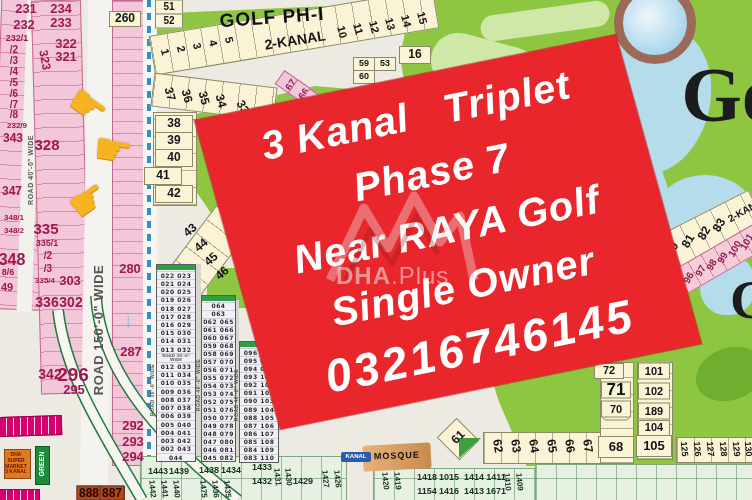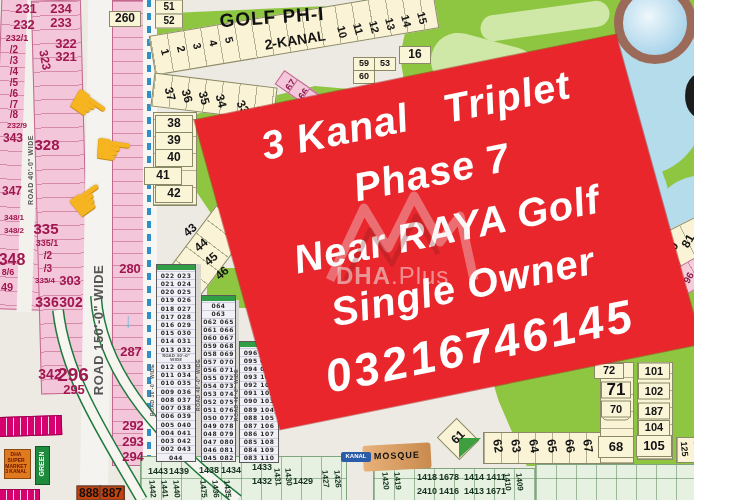--- a/index.html
+++ b/index.html
@@ -1,17 +1,17 @@
 <!DOCTYPE html>
 <html><head>
 <meta charset="utf-8">
 <style>
   html,body{margin:0;padding:0;}
   body{font-family:"Liberation Sans",sans-serif;}
-  .stage{position:relative;width:694px;height:500px;overflow:hidden;background:#eceae3;}
+  .stage{position:relative;width:752px;height:500px;overflow:hidden;background:#eceae3;}
   .abs{position:absolute;}
 
   
   .golf-main{left:400px;top:0;width:352px;height:466px;background:#8ec642;
     clip-path:polygon(7% 0,100% 0,100% 100%,36% 100%,28% 86%,20% 66%,11% 48%,3% 26%,0 12%,2% 5%);}
   .golf-band{left:148px;top:0;width:315px;height:44px;background:#8ec642;
     clip-path:polygon(0 32%,100% 0,100% 55%,0 100%);}
   .park{left:190px;top:86px;width:250px;height:185px;background:#8ec642;
     clip-path:polygon(0 16%,50% 0,100% 6%,100% 100%,20% 92%,0 52%);}
   .park2{left:207px;top:268px;width:55px;height:40px;background:#8ec642;border-radius:6px;}
@@ -297,21 +297,21 @@
       <div class="cell n-cream" style="left: 163px; top: 176px; transform: translate(-50%, -50%) rotate(0deg); width: 36px; height: 16px; line-height: 15px; font-size: 12px;">41</div>
       <div class="cell n-cream" style="left: 174px; top: 194px; transform: translate(-50%, -50%) rotate(0deg); width: 36px; height: 16px; line-height: 15px; font-size: 12px;">42</div>
       <div class="cell n-cream" style="left: 616px; top: 447px; transform: translate(-50%, -50%) rotate(0deg); width: 34px; height: 20px; line-height: 19px; font-size: 13px;">68</div>
       <div class="cell n-cream" style="left: 654px; top: 446px; transform: translate(-50%, -50%) rotate(0deg); width: 34px; height: 20px; line-height: 19px; font-size: 13px;">105</div>
       <div class="cell n-cream" style="left: 616px; top: 412px; transform: translate(-50%, -50%) rotate(0deg); width: 28px; height: 15px; line-height: 14px; font-size: 16px; border-radius: 6px;">69</div>
       <div class="cell n-cream" style="left: 616px; top: 409px; transform: translate(-50%, -50%) rotate(0deg); width: 28px; height: 15px; line-height: 14px; font-size: 11px;">70</div>
       <div class="cell n-cream" style="left: 616px; top: 390px; transform: translate(-50%, -50%) rotate(0deg); width: 28px; height: 15px; line-height: 14px; font-size: 17px;">71</div>
       <div class="cell n-cream" style="left: 609px; top: 371px; transform: translate(-50%, -50%) rotate(0deg); width: 28px; height: 14px; line-height: 13px; font-size: 11px;">72</div>
       <div class="cell n-cream" style="left: 654px; top: 371px; transform: translate(-50%, -50%) rotate(0deg); width: 30px; height: 15px; line-height: 14px; font-size: 11px;">101</div>
       <div class="cell n-cream" style="left: 654px; top: 391px; transform: translate(-50%, -50%) rotate(0deg); width: 30px; height: 15px; line-height: 14px; font-size: 11px;">102</div>
-      <div class="cell n-cream" style="left: 654px; top: 411px; transform: translate(-50%, -50%) rotate(0deg); width: 30px; height: 15px; line-height: 14px; font-size: 11px;">187</div>
+      <div class="cell n-cream" style="left: 654px; top: 411px; transform: translate(-50%, -50%) rotate(0deg); width: 30px; height: 15px; line-height: 14px; font-size: 11px;">189</div>
       <div class="cell n-cream" style="left: 654px; top: 428px; transform: translate(-50%, -50%) rotate(0deg); width: 30px; height: 14px; line-height: 13px; font-size: 11px;">104</div>
       <div class="cell n-band" style="left: 165px; top: 52px; transform: translate(-50%, -50%) rotate(75deg); font-size: 11px;">1</div>
       <div class="cell n-band" style="left: 181px; top: 49px; transform: translate(-50%, -50%) rotate(75deg); font-size: 11px;">2</div>
       <div class="cell n-band" style="left: 197px; top: 46px; transform: translate(-50%, -50%) rotate(75deg); font-size: 11px;">3</div>
       <div class="cell n-band" style="left: 213px; top: 43px; transform: translate(-50%, -50%) rotate(75deg); font-size: 11px;">4</div>
       <div class="cell n-band" style="left: 229px; top: 40px; transform: translate(-50%, -50%) rotate(75deg); font-size: 11px;">5</div>
       <div class="cell n-band" style="left: 342px; top: 32px; transform: translate(-50%, -50%) rotate(75deg); font-size: 11px;">10</div>
       <div class="cell n-band" style="left: 358px; top: 29px; transform: translate(-50%, -50%) rotate(75deg); font-size: 11px;">11</div>
       <div class="cell n-band" style="left: 374px; top: 27px; transform: translate(-50%, -50%) rotate(75deg); font-size: 11px;">12</div>
       <div class="cell n-band" style="left: 390px; top: 24px; transform: translate(-50%, -50%) rotate(75deg); font-size: 11px;">13</div>
@@ -369,22 +369,22 @@
       <div class="cell n-green" style="left: 262px; top: 467px; transform: translate(-50%, -50%) rotate(0deg); font-size: 9px;">1433</div>
       <div class="cell n-green" style="left: 262px; top: 481px; transform: translate(-50%, -50%) rotate(0deg); font-size: 9px;">1432</div>
       <div class="cell n-green" style="left: 277px; top: 477px; transform: translate(-50%, -50%) rotate(85deg); font-size: 8px;">1431</div>
       <div class="cell n-green" style="left: 288px; top: 477px; transform: translate(-50%, -50%) rotate(85deg); font-size: 8px;">1430</div>
       <div class="cell n-green" style="left: 303px; top: 481px; transform: translate(-50%, -50%) rotate(0deg); font-size: 9px;">1429</div>
       <div class="cell n-green" style="left: 325px; top: 479px; transform: translate(-50%, -50%) rotate(85deg); font-size: 8px;">1427</div>
       <div class="cell n-green" style="left: 337px; top: 479px; transform: translate(-50%, -50%) rotate(85deg); font-size: 8px;">1426</div>
       <div class="cell n-green" style="left: 385px; top: 481px; transform: translate(-50%, -50%) rotate(85deg); font-size: 8px;">1420</div>
       <div class="cell n-green" style="left: 397px; top: 481px; transform: translate(-50%, -50%) rotate(85deg); font-size: 8px;">1419</div>
       <div class="cell n-green" style="left: 427px; top: 477px; transform: translate(-50%, -50%) rotate(0deg); font-size: 9px;">1418</div>
-      <div class="cell n-green" style="left: 449px; top: 477px; transform: translate(-50%, -50%) rotate(0deg); font-size: 9px;">1678</div>
-      <div class="cell n-green" style="left: 427px; top: 491px; transform: translate(-50%, -50%) rotate(0deg); font-size: 9px;">2410</div>
+      <div class="cell n-green" style="left: 449px; top: 477px; transform: translate(-50%, -50%) rotate(0deg); font-size: 9px;">1015</div>
+      <div class="cell n-green" style="left: 427px; top: 491px; transform: translate(-50%, -50%) rotate(0deg); font-size: 9px;">1154</div>
       <div class="cell n-green" style="left: 449px; top: 491px; transform: translate(-50%, -50%) rotate(0deg); font-size: 9px;">1416</div>
       <div class="cell n-green" style="left: 474px; top: 477px; transform: translate(-50%, -50%) rotate(0deg); font-size: 9px;">1414</div>
       <div class="cell n-green" style="left: 496px; top: 477px; transform: translate(-50%, -50%) rotate(0deg); font-size: 9px;">1411</div>
       <div class="cell n-green" style="left: 474px; top: 491px; transform: translate(-50%, -50%) rotate(0deg); font-size: 9px;">1413</div>
       <div class="cell n-green" style="left: 496px; top: 491px; transform: translate(-50%, -50%) rotate(0deg); font-size: 9px;">1671</div>
       <div class="cell n-green" style="left: 507px; top: 482px; transform: translate(-50%, -50%) rotate(85deg); font-size: 8px;">1410</div>
       <div class="cell n-green" style="left: 519px; top: 482px; transform: translate(-50%, -50%) rotate(85deg); font-size: 8px;">1409</div>
       <div class="cell n-white" style="left: 89px; top: 493px; transform: translate(-50%, -50%) rotate(0deg); width: 23px; height: 13px; line-height: 12px; font-size: 12px;">888</div>
       <div class="cell n-white" style="left: 112px; top: 493px; transform: translate(-50%, -50%) rotate(0deg); width: 23px; height: 13px; line-height: 12px; font-size: 12px;">887</div>
       <div class="cell n-road" style="left: 30px; top: 170px; transform: translate(-50%, -50%) rotate(-90deg); font-size: 7px;">ROAD 40'-0" WIDE</div>

